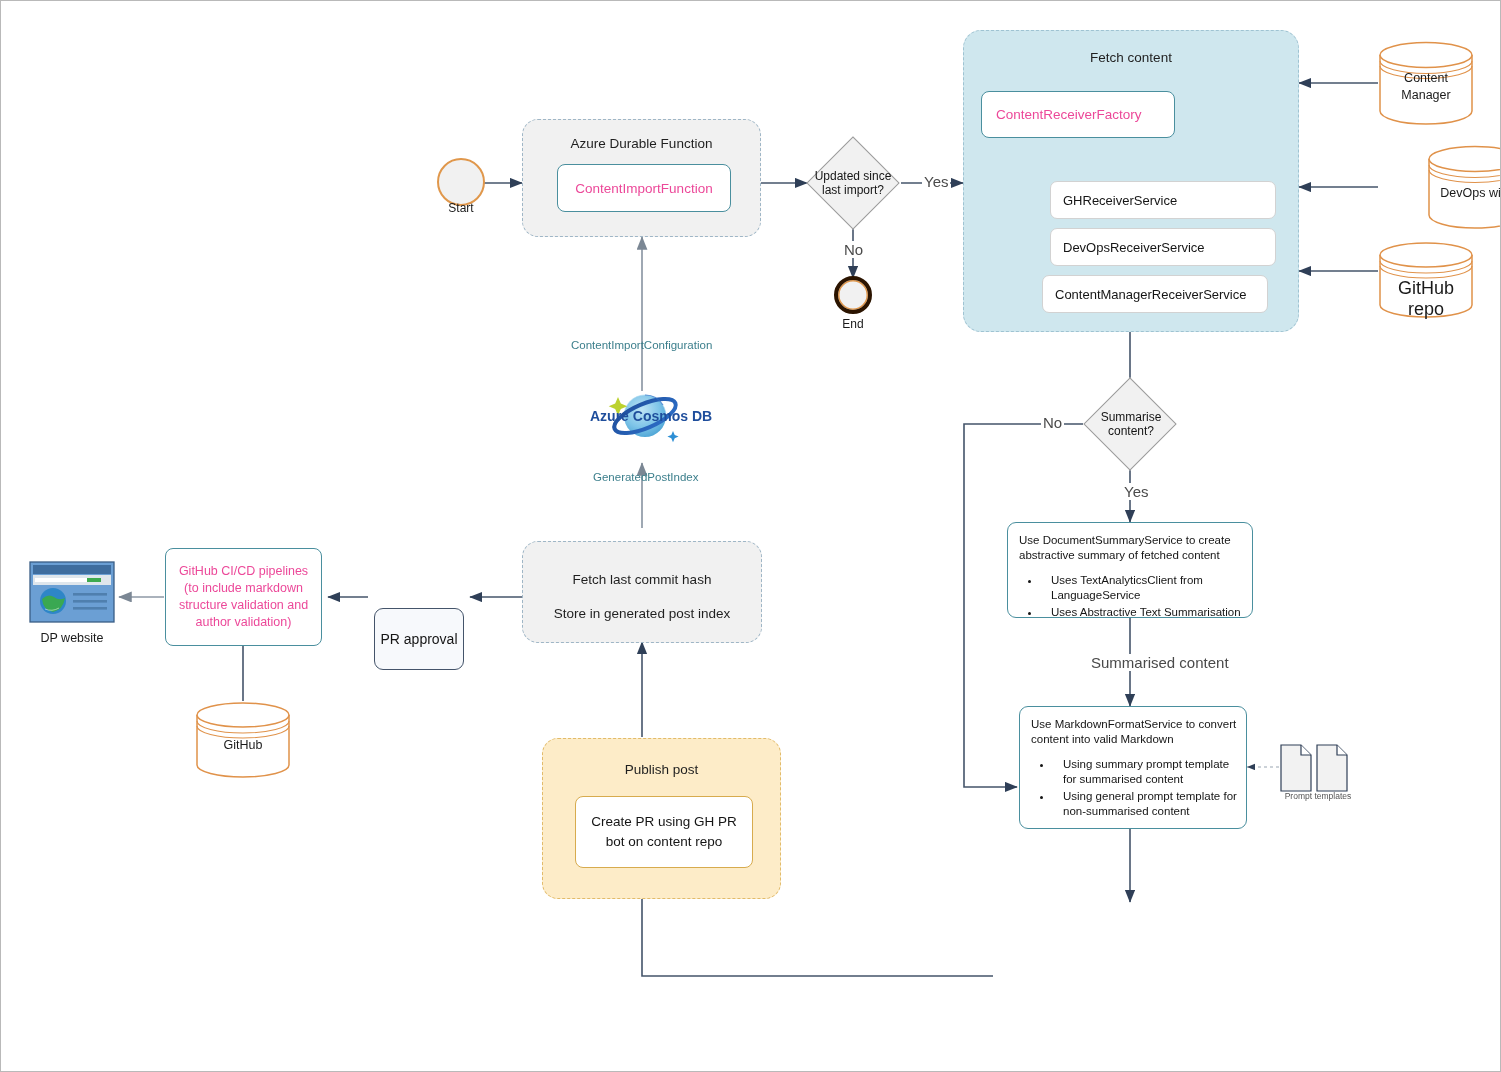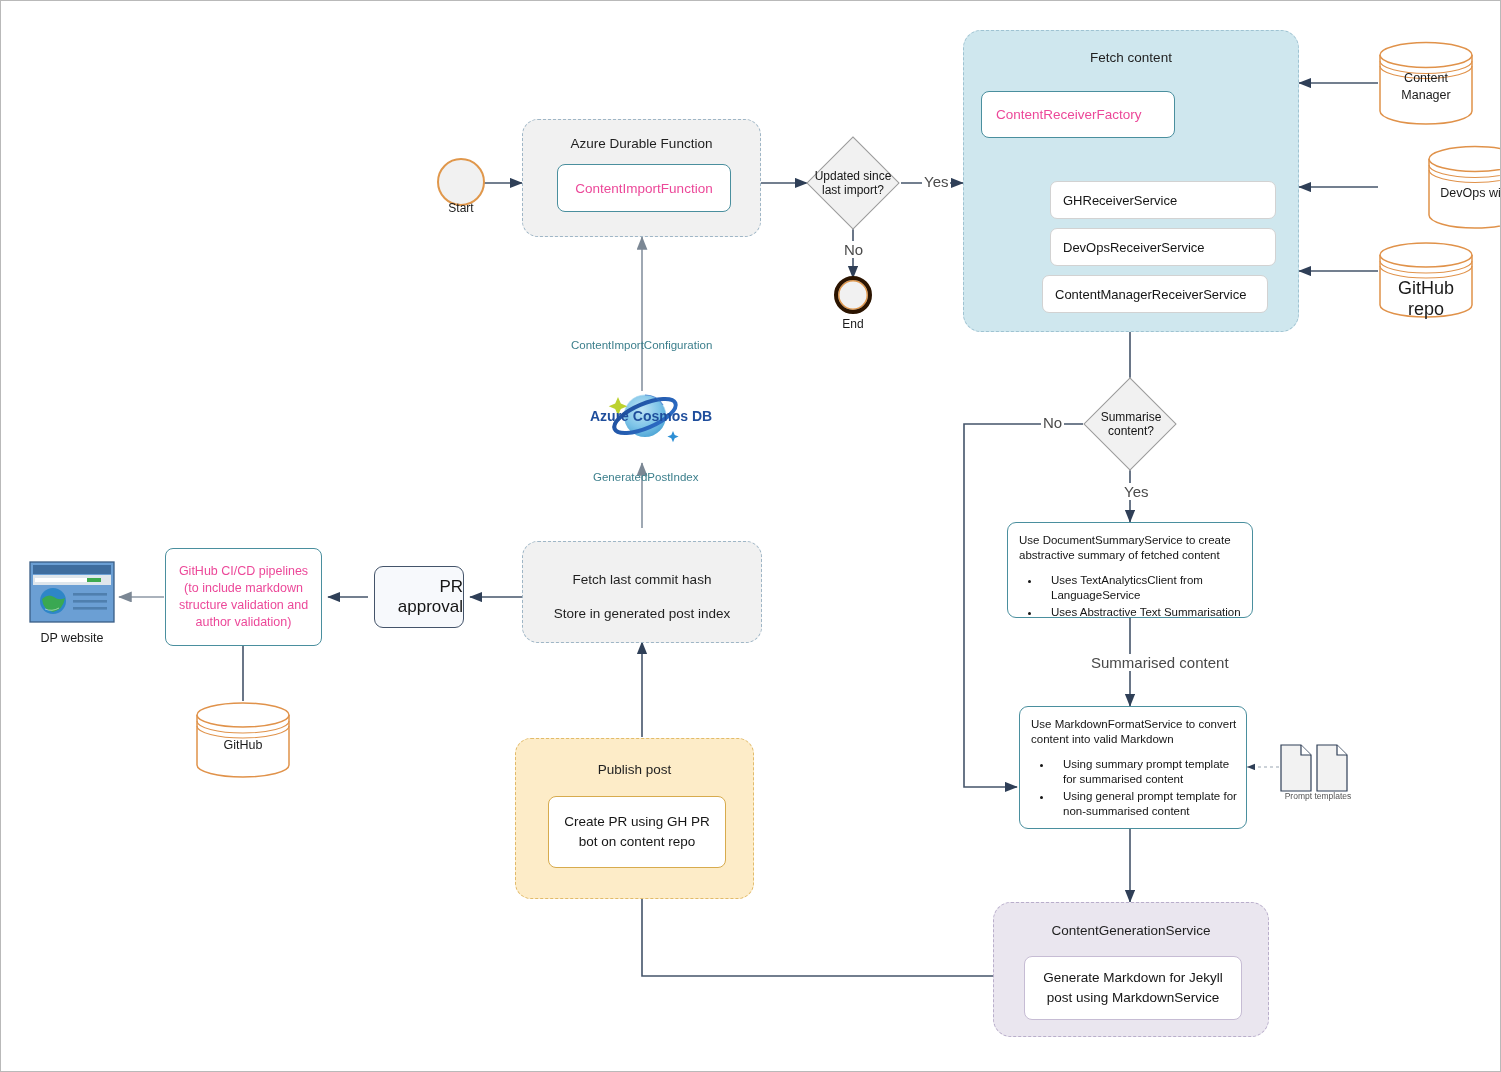--- a/index.html
+++ b/index.html
@@ -50,21 +50,21 @@
     font-size:13.5px;color:#151515;line-height:1.45;
   }
   .box-purplein{
     background:#ffffff;border:1px solid #c6bcd4;border-radius:8px;
     display:flex;align-items:center;justify-content:center;text-align:center;
     font-size:13.5px;color:#151515;line-height:1.45;
   }
   .box-pr{
     background:#f7f9fc;border:1px solid #44546a;border-radius:9px;
     display:flex;align-items:center;justify-content:center;text-align:right;
-    font-size:17px;color:#151515;
+    font-size:14px;color:#151515;margin-top:42px;
   }
   .box-detail{
     background:#ffffff;border:1px solid #4a8f9e;border-radius:9px;
     font-size:11.5px;color:#151515;line-height:1.34;padding:10px 9px 8px 11px;
   }
   .box-detail ul{margin:9px 0 0 0;padding-left:22px;}
   .box-detail li{margin-bottom:1px;padding-left:10px;}
   .box-detail .hdr{white-space:pre-line;}
 
   
@@ -262,27 +262,22 @@
   <div class="node" style="left:1278px;top:742px;width:78px;height:60px;">
     <svg width="78" height="50" viewBox="0 0 78 50">
       <path d="M2,2 L22,2 L32,12 L32,48 L2,48 Z" fill="#f2f2f2" stroke="#2f3f57" stroke-width="1.2"></path>
       <path d="M22,2 L22,12 L32,12" fill="#ffffff" stroke="#2f3f57" stroke-width="1.2"></path>
       <path d="M38,2 L58,2 L68,12 L68,48 L38,48 Z" fill="#f2f2f2" stroke="#2f3f57" stroke-width="1.2"></path>
       <path d="M58,2 L58,12 L68,12" fill="#ffffff" stroke="#2f3f57" stroke-width="1.2"></path>
     </svg>
     <div class="cap-small" style="left:0;top:48px;width:78px;text-align:center;">Prompt templates</div>
   </div>
 
-  <div class="node grp-purple" style="left:992px;top:901px;width:276px;height:135px;">
-    <div class="grp-title" style="top:20px;">ContentGenerationService</div>
-    <div class="box-purplein" style="position:absolute;left:30px;top:53px;width:216px;height:62px;white-space:pre-line;">Generate Markdown for Jekyll
-post using MarkdownService</div>
-  </div>
-
-  <div class="node grp-amber" style="left:514px;top:737px;width:239px;height:161px;">
+
+  <div class="node grp-amber" style="left:541px;top:737px;width:239px;height:161px;">
     <div class="grp-title" style="top:23px;">Publish post</div>
     <div class="box-amberin" style="position:absolute;left:32px;top:57px;width:176px;height:70px;white-space:pre-line;">Create PR using GH PR
 bot on content repo</div>
   </div>
 
   <div class="node grp-grey" style="left:521px;top:540px;width:240px;height:102px;">
     <div class="grp-title" style="top:30px;">Fetch last commit hash</div>
     <div class="grp-title" style="top:64px;">Store in generated post index</div>
   </div>
 

